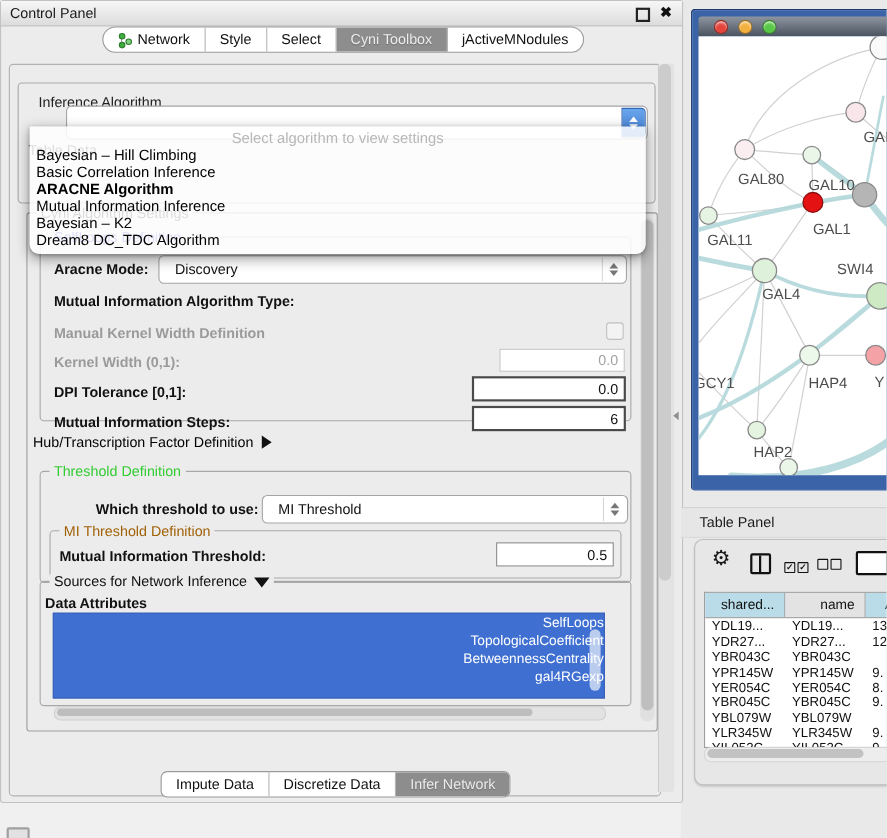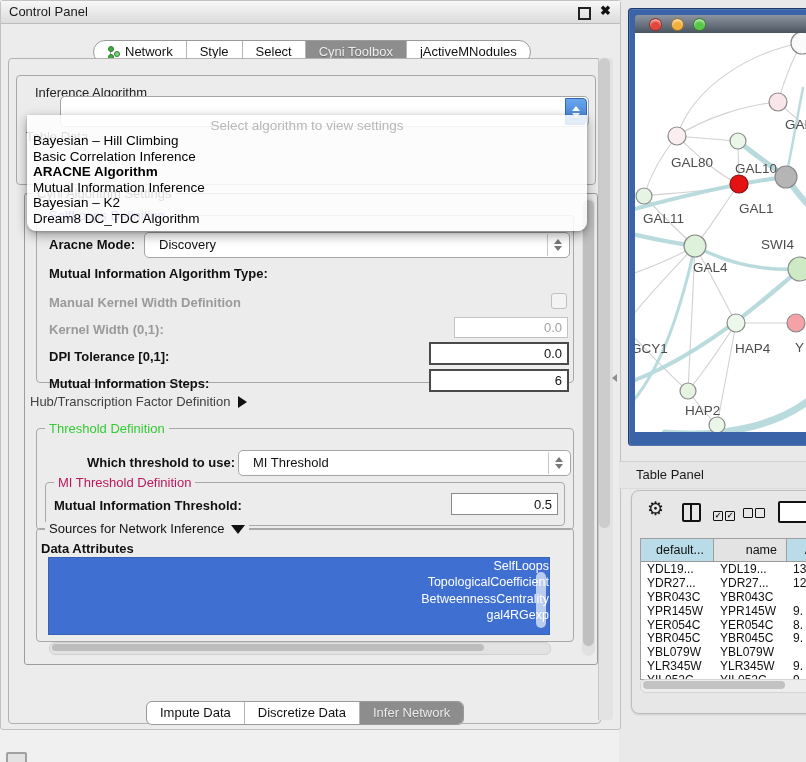--- a/index.html
+++ b/index.html
@@ -16,21 +16,21 @@
   #cp-float{right:29px;top:6px;width:9px;height:9px;border:2px solid #222;background:transparent;}
   #cp-close{right:9px;top:2px;font-size:13px;font-weight:bold;color:#111;}
 
   
   .seg{display:flex;border:1px solid #9a9a9a;border-radius:6px;background:#fff;
        overflow:hidden;height:22px;line-height:22px;font-size:13px;}
   .seg .tab{padding:0 13px;border-right:1px solid #b5b5b5;color:#111;white-space:nowrap;
        display:flex;align-items:center;gap:5px;}
   .seg .tab:last-child{border-right:none;}
   .seg .tab.sel{background:#8d8d8d;color:#ededed;text-shadow:0 1px 1px rgba(0,0,0,.25);}
-  #top-tabs{left:92px;top:39px;border-radius:12px;}
+  #top-tabs{left:92px;top:23px;border-radius:12px;}
   #bottom-tabs{left:145px;top:700px;}
 
   
   #tab-panel{left:7px;top:57px;width:591px;height:664px;border:1px solid #b2b2b2;
     border-radius:4px;background:#ececec;}
   
   #outer-scroll{left:598px;top:58px;width:14px;height:662px;background:#e3e3e3;
     border-left:1px solid #c6c6c6;border-radius:0 3px 3px 0;}
   #outer-thumb{left:1px;top:128px;width:11px;height:470px;background:#cccccc;border-radius:6px;}
 
@@ -70,31 +70,31 @@
   #algdef-title{left:8px;top:-7px;color:#2323cf;}
   .lbl{position:absolute;font-weight:bold;font-size:13px;white-space:nowrap;}
   .lbl.dis{color:#9a9a9a;}
   .field{position:absolute;background:#fff;text-align:right;font-size:13px;
      padding:4px 5px;box-sizing:border-box;display:flex;align-items:center;justify-content:flex-end;}
   .field.strong{border:2px solid #4a4a4a;}
   .field.lite{border:1px solid #c3c3c3;color:#a3a3a3;}
   .field.mid{border:1px solid #8b8b8b;}
   .checkbox{position:absolute;width:14px;height:14px;border:1px solid #c0c0c0;border-radius:3px;background:#f3f3f3;}
 
-  #hub-row{left:5px;top:200px;font-size:13px;color:#404040;}
+  #hub-row{left:5px;top:200px;font-size:13px;color:#000000;}
   .tri-right{display:inline-block;width:0;height:0;border-top:6px solid transparent;
      border-bottom:6px solid transparent;border-left:9px solid #111;margin-left:8px;vertical-align:-2px;}
   .tri-down-b{display:inline-block;width:0;height:0;border-left:7px solid transparent;
      border-right:7px solid transparent;border-top:9px solid #111;margin-left:6px;vertical-align:-1px;}
 
   
   #thr-group{left:11px;top:234px;width:536px;height:100px;}
   #thr-title{left:8px;top:-7px;color:#33cc33;}
   #mithr-group{left:8px;top:53px;width:518px;height:42px;border:1px solid #a8a8a8;border-radius:4px;}
-  #mithr-title{left:8px;top:-7px;color:#be185d;}
+  #mithr-title{left:8px;top:-7px;color:#a16207;}
 
   
   #src-group{left:11px;top:334px;width:536px;height:112px;text-align:right;}
   #src-title{left:8px;top:-7px;color:#111;}
   #attr-label{left:4px;top:12px;}
   #attr-list{left:11px;top:28px;width:500px;height:76px;background:#3e6fd1;border:1px solid #3a62b8;
      color:#fff;font-size:12.5px;overflow:hidden;}
   .attr-item{padding-left:7px;line-height:16.4px;white-space:nowrap;}
   #attr-vscroll{position:absolute;right:3px;top:14px;width:10px;height:56px;background:rgba(255,255,255,.65);border-radius:5px;}
   #src-hscroll{left:12px;top:113px;width:500px;height:11px;background:#e2e2e2;border-radius:6px;border:1px solid #d0d0d0;}
@@ -397,21 +397,21 @@
 
 <div id="table-window" class="abs">
   <span class="ticon abs" id="gear-icon">⚙</span>
   <span class="ticon abs" id="columns-icon"></span>
   <span class="ticon abs" id="checks-icon"><span class="cb">✓</span><span class="cb">✓</span></span>
   <span class="ticon abs" id="unchecks-icon"><span class="cb"></span><span class="cb"></span></span>
   <span class="ticon abs" id="partial-icon"></span>
 
   <div id="data-table">
     <div class="thead">
-      <div class="th blue c1">default...</div>
+      <div class="th blue c1">shared...</div>
       <div class="th gray c2">name</div>
       <div class="th blue c3">A</div>
     </div>
     <div class="tr">
         <div class="td c1">YDL19...</div>
         <div class="td c2">YDL19...</div>
         <div class="td c3">13</div>
       </div>
     <div class="tr">
         <div class="td c1">YDR27...</div>

